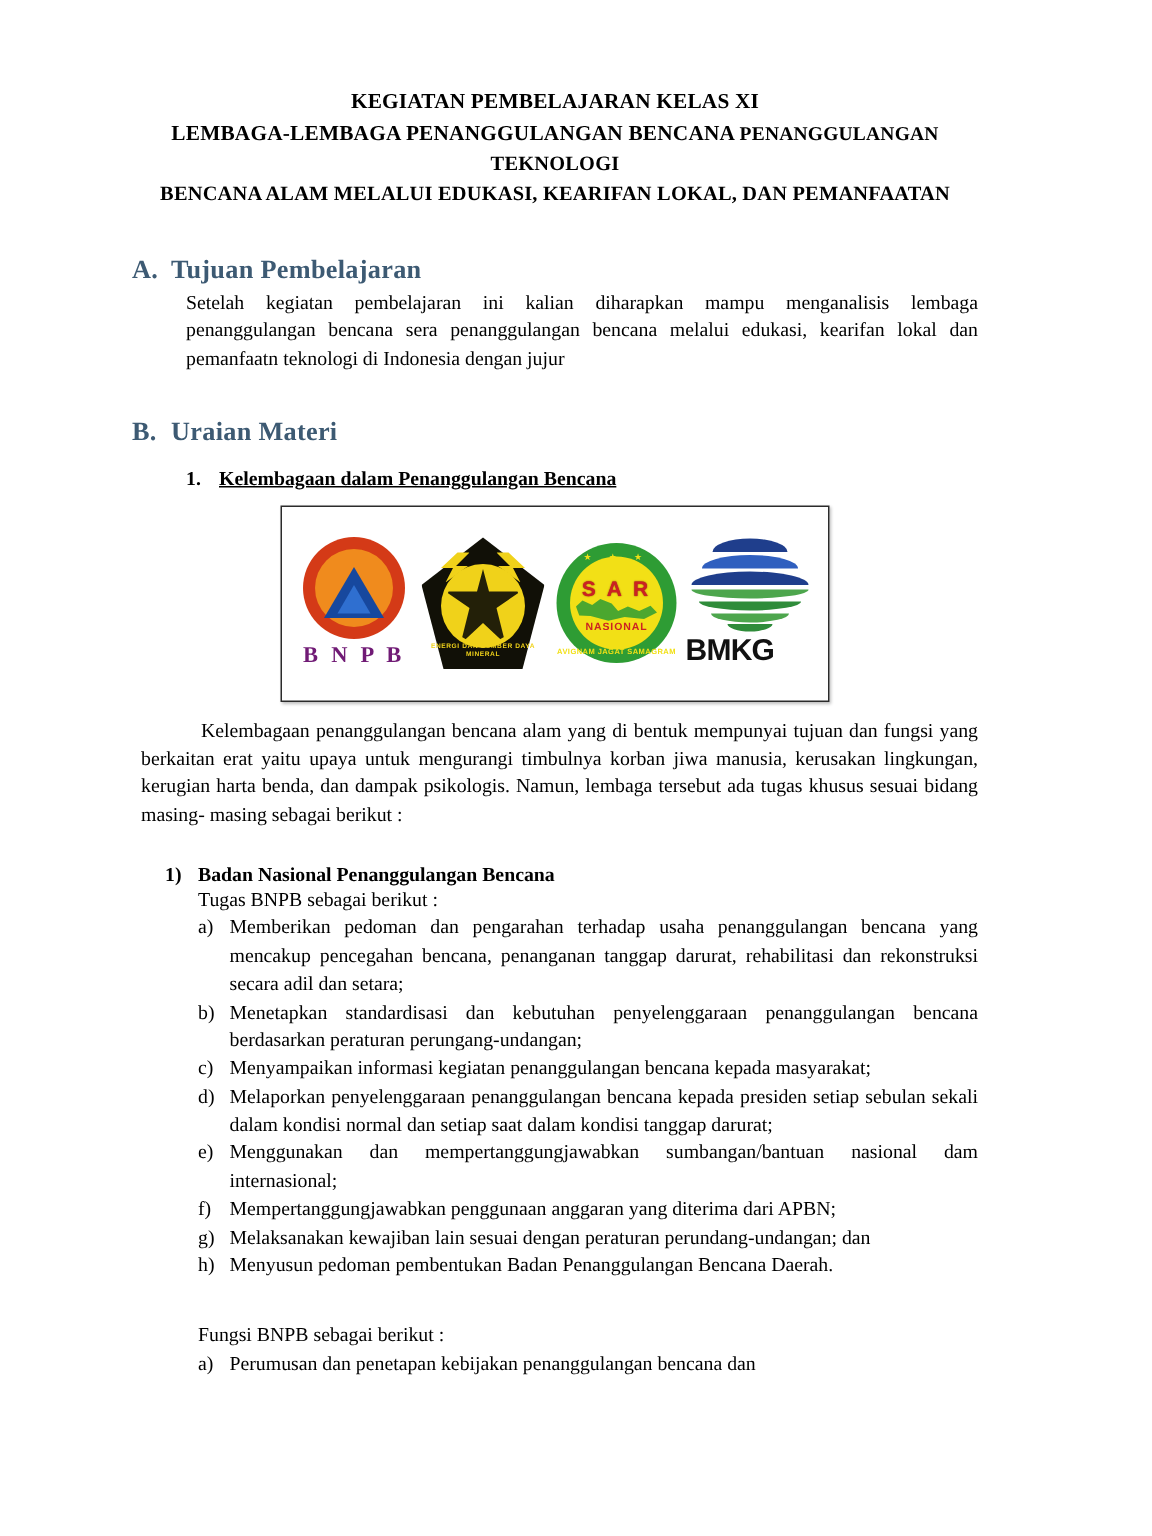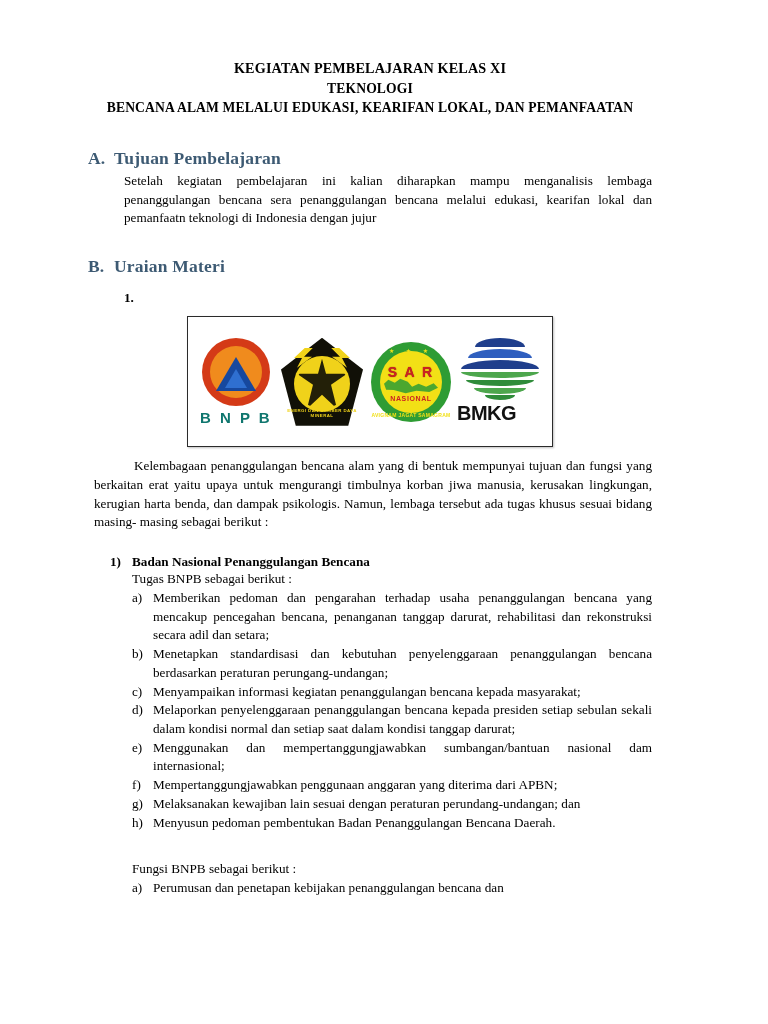--- a/index.html
+++ b/index.html
@@ -121,24 +121,24 @@
   .bnpb-tri::after {
     content: "";
     position: absolute;
     left: -11px; top: 12px;
     width: 0; height: 0;
     border-left: 11px solid transparent;
     border-right: 11px solid transparent;
     border-bottom: 19px solid #2f6fd0;
   }
   .bnpb-text {
-    font-family: Liberation Sans, sans-serif;
+    font-family: Liberation Serif, serif;
     font-weight: bold;
     font-size: 15px;
-    color: #0f766e;
+    color: #701a75;
     letter-spacing: 2.5px;
     margin-top: 3px;
   }
 
   
   .logo-esdm { width: 86px; display: flex; justify-content: center; }
   .esdm-mark {
     width: 82px; height: 88px;
     position: relative;
   }
@@ -324,37 +324,42 @@
   }
   .spacer-block { height: 28px; }
 </style>
 </head>
 <body>
 
 <div class="page">
 
   <div class="doc-title">
     <div class="title-line title-l1">KEGIATAN PEMBELAJARAN KELAS XI</div>
+    <div class="title-line title-l2">
+      <span>LEMBAGA-LEMBAGA PENANGGULANGAN BENCANA</span>
+      <span class="smaller">PENANGGULANGAN</span>
+    </div>
     <div class="title-line title-l4">TEKNOLOGI</div>
     <div class="title-line title-l3">BENCANA ALAM MELALUI EDUKASI, KEARIFAN LOKAL, DAN PEMANFAATAN</div>
   </div>
 
   <div class="section-heading" id="sec-a-heading">
     <span class="sh-letter">A.</span>
     <span class="sh-text">Tujuan Pembelajaran</span>
   </div>
   <div class="para sec-a-body">Setelah kegiatan pembelajaran ini kalian diharapkan mampu menganalisis lembaga penanggulangan bencana sera penanggulangan bencana melalui edukasi, kearifan lokal dan pemanfaatn teknologi di Indonesia dengan jujur</div>
 
   <div class="section-heading" id="sec-b-heading">
     <span class="sh-letter">B.</span>
     <span class="sh-text">Uraian Materi</span>
   </div>
 
   <div class="item-1">
     <span class="num">1.</span>
+    <span class="txt">Kelembagaan dalam Penanggulangan Bencana</span>
   </div>
 
   <div class="figure-wrap">
     <div class="figure-box">
 
       <div class="logo logo-bnpb">
         <div class="bnpb-mark">
           <div class="bnpb-tri"></div>
         </div>
         <div class="bnpb-text">B N P B</div>

